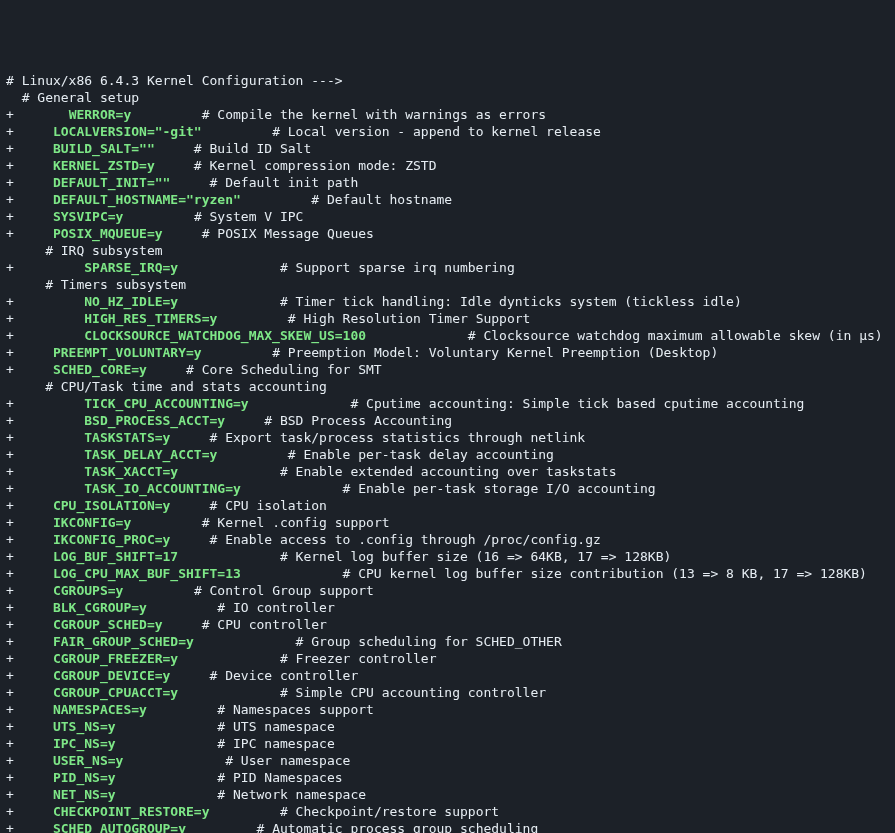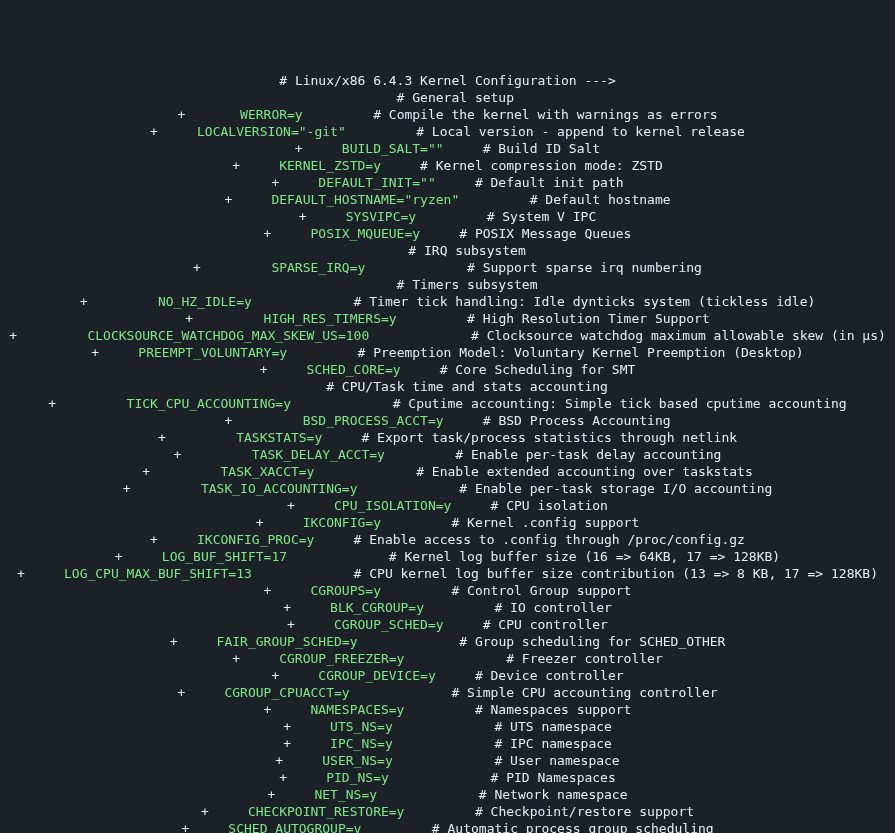--- a/index.html
+++ b/index.html
@@ -8,23 +8,23 @@
     background: #1c2128;
     color: #c9d1d9;
     font-family: "DejaVu Sans Mono", Menlo, Consolas, monospace;
     font-size: 13px;
     line-height: 17px;
     white-space: pre;
     width: 895px;
     box-sizing: border-box;
     overflow: hidden;
   }
-  .g { color: #7ee787; }  
+  .g { color: #7ee787; font-weight: bold; }  
   .t { color: #e6edf3; }  
-  .line { display: block; text-align: center; }
+  .line { display: block; }
 </style>
 </head>
 <body>
 
 
 
 <div id="listing"><span class="line"><span class="t"># </span><span class="t">Linux/x86 6.4.3 Kernel Configuration ---&gt;</span></span><span class="line"><span class="t">  # </span><span class="t">General setup</span></span><span class="line"><span class="t">+</span>       <span class="g">WERROR=y</span>         <span class="t"># Compile the kernel with warnings as errors</span></span><span class="line"><span class="t">+</span>     <span class="g">LOCALVERSION="-git"</span>         <span class="t"># Local version - append to kernel release</span></span><span class="line"><span class="t">+</span>     <span class="g">BUILD_SALT=""</span>     <span class="t"># Build ID Salt</span></span><span class="line"><span class="t">+</span>     <span class="g">KERNEL_ZSTD=y</span>     <span class="t"># Kernel compression mode: ZSTD</span></span><span class="line"><span class="t">+</span>     <span class="g">DEFAULT_INIT=""</span>     <span class="t"># Default init path</span></span><span class="line"><span class="t">+</span>     <span class="g">DEFAULT_HOSTNAME="ryzen"</span>         <span class="t"># Default hostname</span></span><span class="line"><span class="t">+</span>     <span class="g">SYSVIPC=y</span>         <span class="t"># System V IPC</span></span><span class="line"><span class="t">+</span>     <span class="g">POSIX_MQUEUE=y</span>     <span class="t"># POSIX Message Queues</span></span><span class="line"><span class="t">     # </span><span class="t">IRQ subsystem</span></span><span class="line"><span class="t">+</span>         <span class="g">SPARSE_IRQ=y</span>             <span class="t"># Support sparse irq numbering</span></span><span class="line"><span class="t">     # </span><span class="t">Timers subsystem</span></span><span class="line"><span class="t">+</span>         <span class="g">NO_HZ_IDLE=y</span>             <span class="t"># Timer tick handling: Idle dynticks system (tickless idle)</span></span><span class="line"><span class="t">+</span>         <span class="g">HIGH_RES_TIMERS=y</span>         <span class="t"># High Resolution Timer Support</span></span><span class="line"><span class="t">+</span>         <span class="g">CLOCKSOURCE_WATCHDOG_MAX_SKEW_US=100</span>             <span class="t"># Clocksource watchdog maximum allowable skew (in μs)</span></span><span class="line"><span class="t">+</span>     <span class="g">PREEMPT_VOLUNTARY=y</span>         <span class="t"># Preemption Model: Voluntary Kernel Preemption (Desktop)</span></span><span class="line"><span class="t">+</span>     <span class="g">SCHED_CORE=y</span>     <span class="t"># Core Scheduling for SMT</span></span><span class="line"><span class="t">     # </span><span class="t">CPU/Task time and stats accounting</span></span><span class="line"><span class="t">+</span>         <span class="g">TICK_CPU_ACCOUNTING=y</span>             <span class="t"># Cputime accounting: Simple tick based cputime accounting</span></span><span class="line"><span class="t">+</span>         <span class="g">BSD_PROCESS_ACCT=y</span>     <span class="t"># BSD Process Accounting</span></span><span class="line"><span class="t">+</span>         <span class="g">TASKSTATS=y</span>     <span class="t"># Export task/process statistics through netlink</span></span><span class="line"><span class="t">+</span>         <span class="g">TASK_DELAY_ACCT=y</span>         <span class="t"># Enable per-task delay accounting</span></span><span class="line"><span class="t">+</span>         <span class="g">TASK_XACCT=y</span>             <span class="t"># Enable extended accounting over taskstats</span></span><span class="line"><span class="t">+</span>         <span class="g">TASK_IO_ACCOUNTING=y</span>             <span class="t"># Enable per-task storage I/O accounting</span></span><span class="line"><span class="t">+</span>     <span class="g">CPU_ISOLATION=y</span>     <span class="t"># CPU isolation</span></span><span class="line"><span class="t">+</span>     <span class="g">IKCONFIG=y</span>         <span class="t"># Kernel .config support</span></span><span class="line"><span class="t">+</span>     <span class="g">IKCONFIG_PROC=y</span>     <span class="t"># Enable access to .config through /proc/config.gz</span></span><span class="line"><span class="t">+</span>     <span class="g">LOG_BUF_SHIFT=17</span>             <span class="t"># Kernel log buffer size (16 =&gt; 64KB, 17 =&gt; 128KB)</span></span><span class="line"><span class="t">+</span>     <span class="g">LOG_CPU_MAX_BUF_SHIFT=13</span>             <span class="t"># CPU kernel log buffer size contribution (13 =&gt; 8 KB, 17 =&gt; 128KB)</span></span><span class="line"><span class="t">+</span>     <span class="g">CGROUPS=y</span>         <span class="t"># Control Group support</span></span><span class="line"><span class="t">+</span>     <span class="g">BLK_CGROUP=y</span>         <span class="t"># IO controller</span></span><span class="line"><span class="t">+</span>     <span class="g">CGROUP_SCHED=y</span>     <span class="t"># CPU controller</span></span><span class="line"><span class="t">+</span>     <span class="g">FAIR_GROUP_SCHED=y</span>             <span class="t"># Group scheduling for SCHED_OTHER</span></span><span class="line"><span class="t">+</span>     <span class="g">CGROUP_FREEZER=y</span>             <span class="t"># Freezer controller</span></span><span class="line"><span class="t">+</span>     <span class="g">CGROUP_DEVICE=y</span>     <span class="t"># Device controller</span></span><span class="line"><span class="t">+</span>     <span class="g">CGROUP_CPUACCT=y</span>             <span class="t"># Simple CPU accounting controller</span></span><span class="line"><span class="t">+</span>     <span class="g">NAMESPACES=y</span>         <span class="t"># Namespaces support</span></span><span class="line"><span class="t">+</span>     <span class="g">UTS_NS=y</span>             <span class="t"># UTS namespace</span></span><span class="line"><span class="t">+</span>     <span class="g">IPC_NS=y</span>             <span class="t"># IPC namespace</span></span><span class="line"><span class="t">+</span>     <span class="g">USER_NS=y</span>             <span class="t"># User namespace</span></span><span class="line"><span class="t">+</span>     <span class="g">PID_NS=y</span>             <span class="t"># PID Namespaces</span></span><span class="line"><span class="t">+</span>     <span class="g">NET_NS=y</span>             <span class="t"># Network namespace</span></span><span class="line"><span class="t">+</span>     <span class="g">CHECKPOINT_RESTORE=y</span>         <span class="t"># Checkpoint/restore support</span></span><span class="line"><span class="t">+</span>     <span class="g">SCHED_AUTOGROUP=y</span>         <span class="t"># Automatic process group scheduling</span></span></div>
 
 
 

